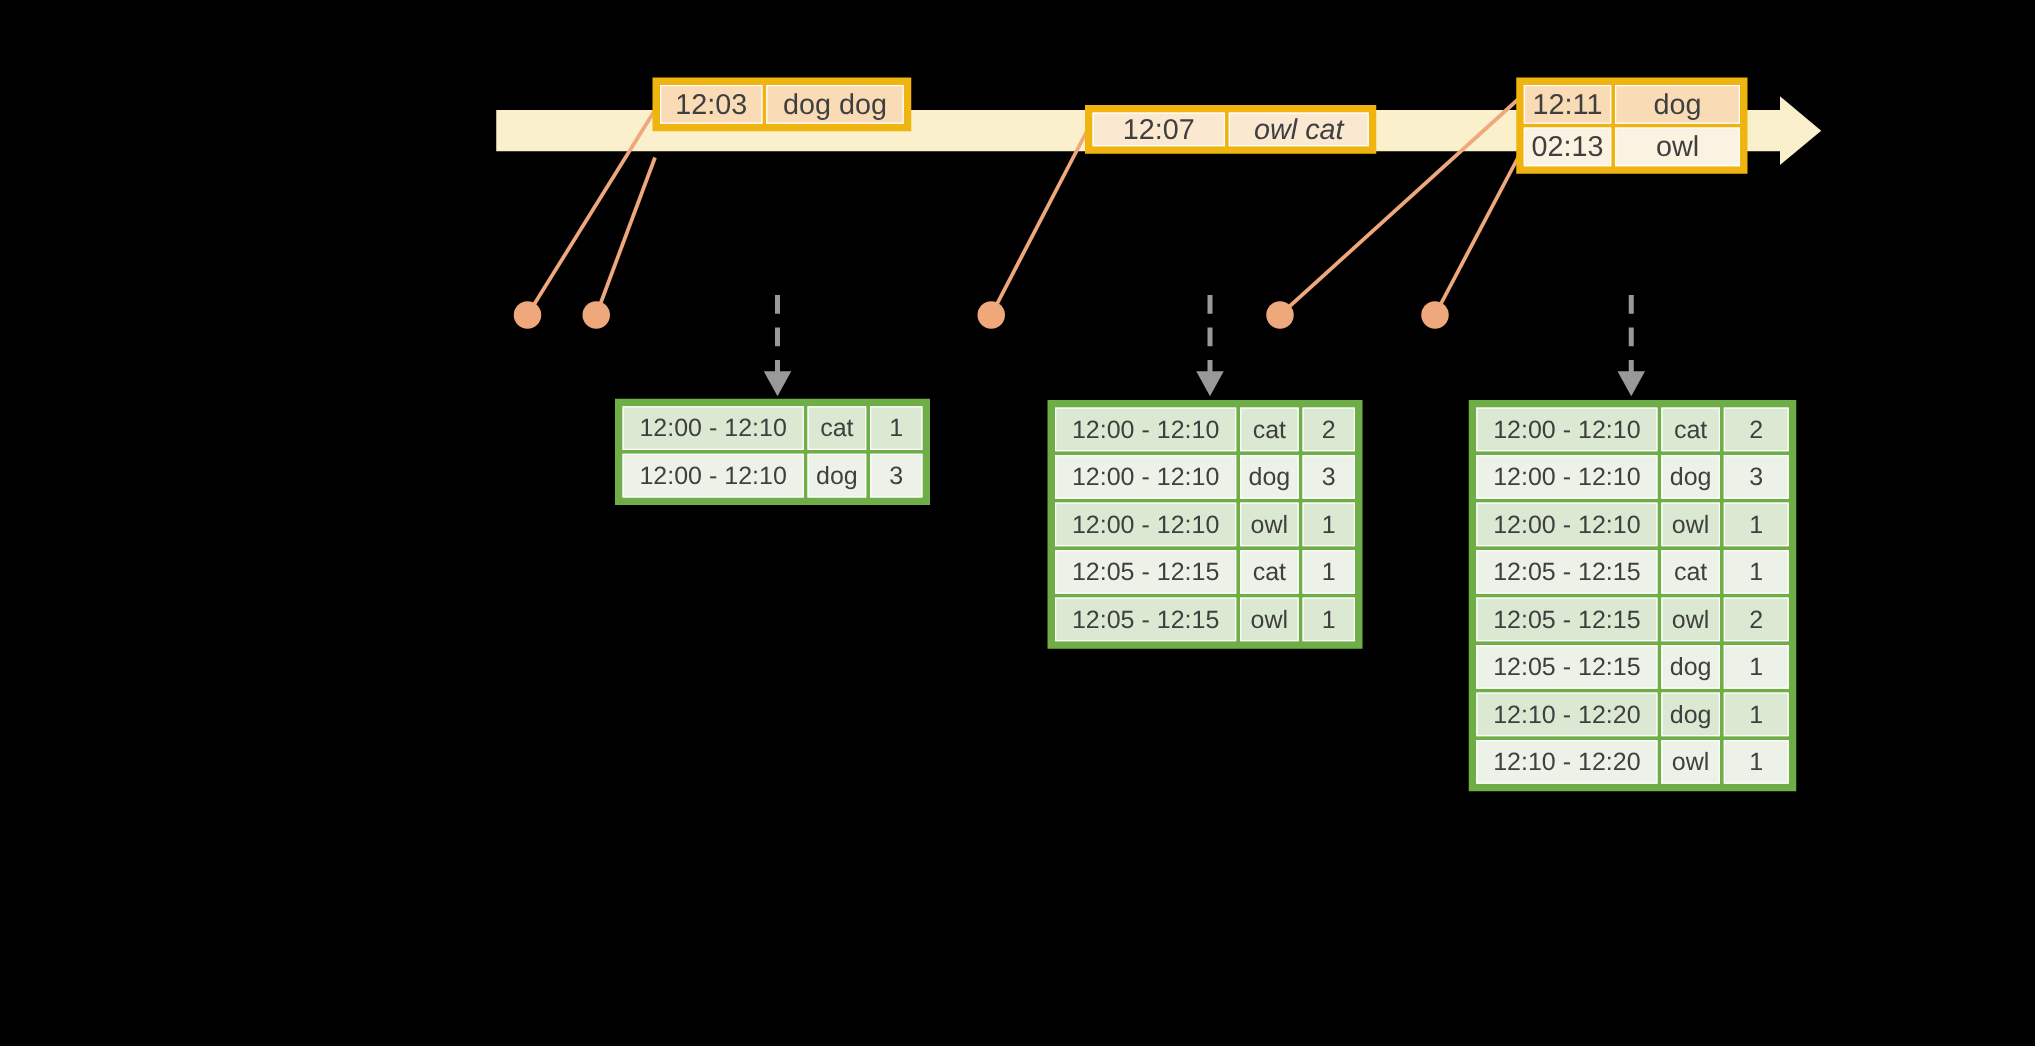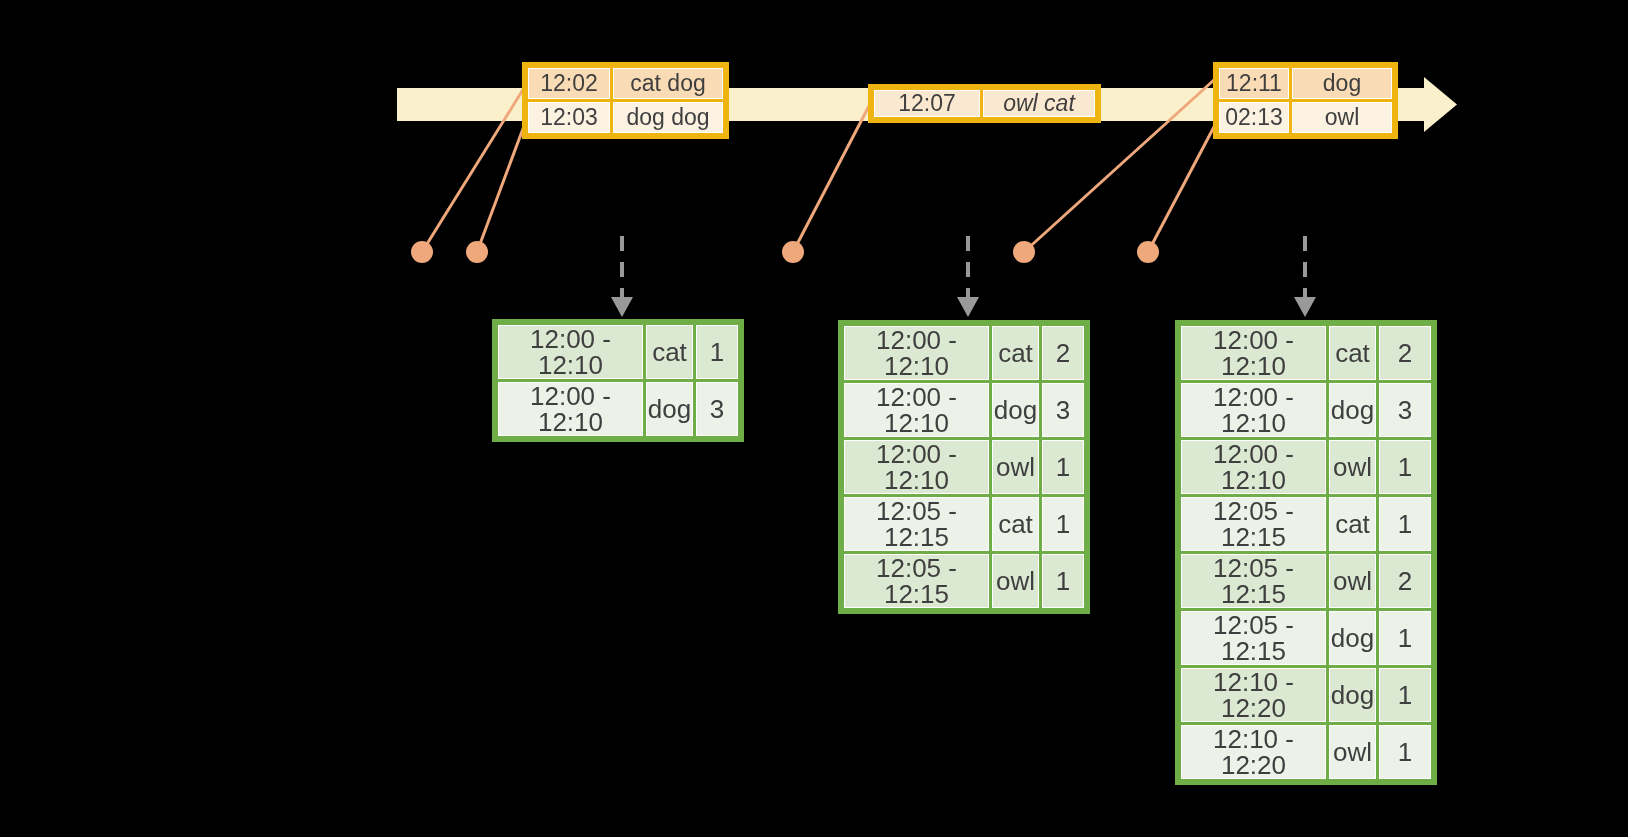--- a/index.html
+++ b/index.html
@@ -28,21 +28,21 @@
   .event-wrap tr:nth-child(odd) td{background:var(--event-row-dark);}
   .event-wrap tr:nth-child(even) td{background:var(--event-row-light);}
   #event-table-2 td{background:var(--event-row-mid) !important;height:27px;}
   #event-table-1 td:first-child{width:82px;} #event-table-1 td:last-child{width:110px;}
   #event-table-2 td:first-child{width:106px;} #event-table-2 td:last-child{width:112px;font-style:italic;}
   #event-table-3 td:first-child{width:70px;} #event-table-3 td:last-child{width:100px;}
   #event-table-1{left:522px;top:62px;} #event-table-2{left:868px;top:84px;} #event-table-3{left:1213px;top:62px;}
 
   
   .result-wrap{background:var(--result-border);}
-  .result-wrap td{font-size:26px;height:35px;}
+  .result-wrap td{font-size:20px;height:35px;}
   .result-wrap tr:nth-child(odd) td{background:var(--result-row-dark);}
   .result-wrap tr:nth-child(even) td{background:var(--result-row-light);}
   .result-wrap td:nth-child(1){width:145px;} .result-wrap td:nth-child(2){width:47px;} .result-wrap td:nth-child(3){width:42px;}
   #result-table-3 td:nth-child(3){width:52px;}
   #result-table-1{left:492px;top:319px;} #result-table-2{left:838px;top:320px;} #result-table-3{left:1175px;top:320px;}
 </style>
 </head>
 <body>
 
 <div id="stage">
@@ -78,24 +78,20 @@
       <polygon points="611,297 633,297 622,317"></polygon>
       <polygon points="957,297 979,297 968,317"></polygon>
       <polygon points="1294,297 1316,297 1305,317"></polygon>
     </g>
   </svg>
 
   <div class="tbl-wrap event-wrap" id="event-table-1">
     <table>
         <tbody>
           <tr>
-            <td>12:02</td>
-            <td>cat dog</td>
-          </tr>
-          <tr>
             <td>12:03</td>
             <td>dog dog</td>
           </tr>
         </tbody>
       </table>
   </div>
   <div class="tbl-wrap event-wrap" id="event-table-2">
     <table>
         <tbody>
           <tr>

